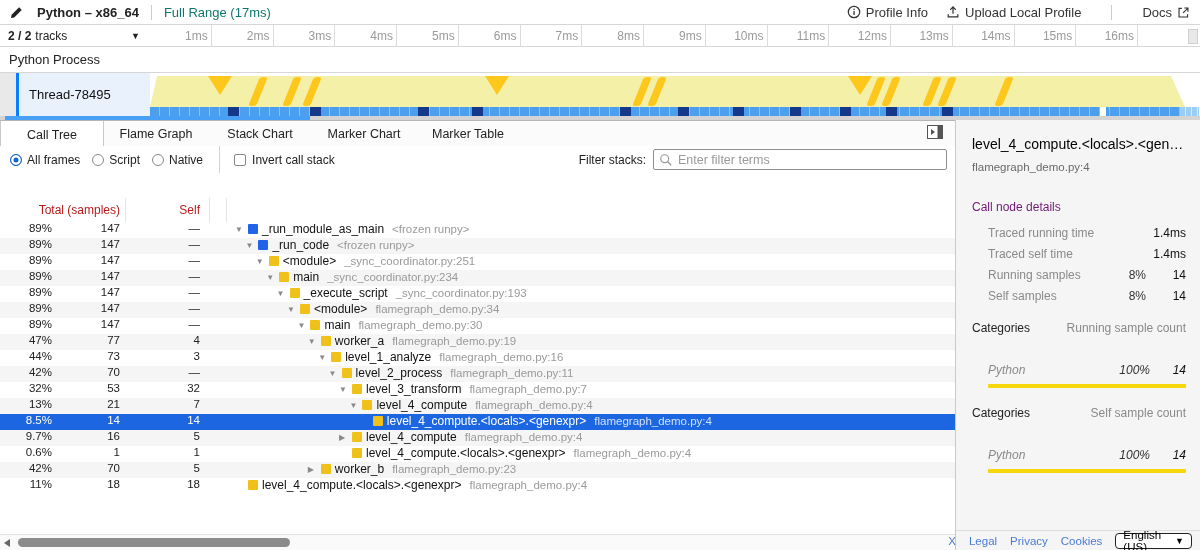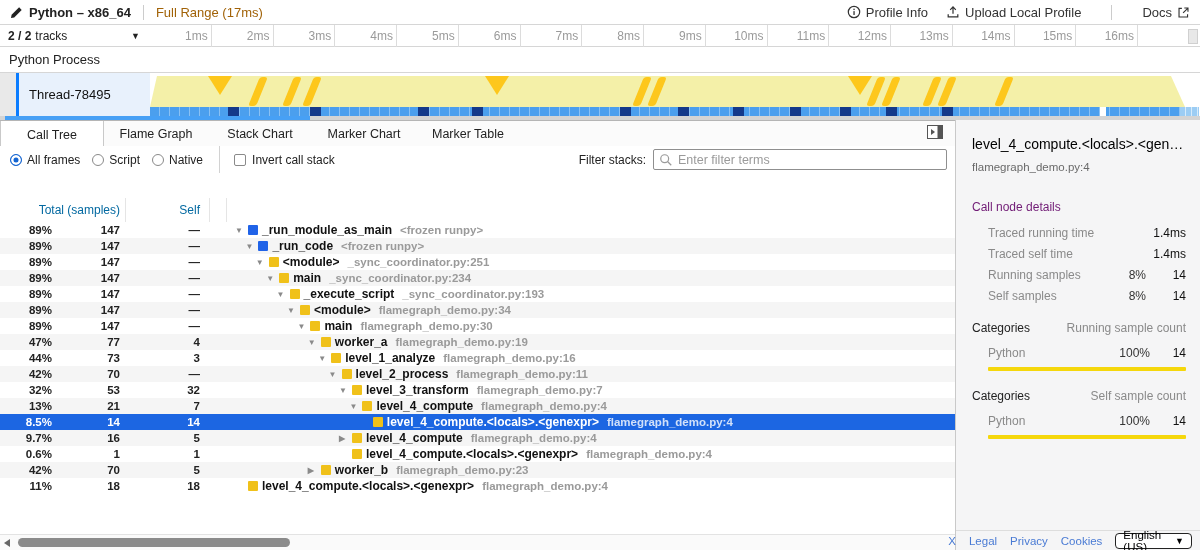--- a/index.html
+++ b/index.html
@@ -3,23 +3,23 @@
 <meta charset="utf-8">
 <style>
   * { margin:0; padding:0; box-sizing:border-box; }
   html,body { width:1200px; height:550px; overflow:hidden; }
   body { font-family:"Liberation Sans", sans-serif; font-size:12px; color:#222; background:#fff; }
   #app { position:relative; width:1200px; height:550px; background:#fff; }
 
   
   .toolbar { position:absolute; top:0; left:0; right:0; height:25px; background:#fff;
              border-bottom:1px solid #d6d6d6; display:flex; align-items:center; padding:0 10px; }
-  .toolbar .app-title { font-weight:bold; font-size:13px; display:flex; align-items:center; gap:6px; }
+  .toolbar .app-title { font-weight:bold; font-size:13px; display:flex; align-items:center; gap:14px; }
   .tb-divider { width:1px; height:15px; background:#ccc; margin:0 12px; }
-  .link { color:#a16207; text-decoration:none; cursor:pointer; }
+  .link { color:#0f766e; text-decoration:none; cursor:pointer; }
   .toolbar .range-link { font-size:13px; }
   .toolbar-right { margin-left:auto; display:flex; align-items:center; gap:18px; font-size:13px; color:#333; }
   .tb-item { display:flex; align-items:center; gap:5px; cursor:pointer; }
 
   
   .timeline-hdr { position:absolute; top:25px; left:0; right:0; height:22px; border-bottom:1px solid #d6d6d6; background:#fff; }
   .tracks-label { position:absolute; left:0; top:0; width:150px; height:22px; display:flex; align-items:center; padding:0 8px; font-size:12px; }
   .tracks-label b { margin-right:4px; }
   .tracks-caret { margin-left:auto; font-size:9px; color:#222; cursor:pointer; padding-right:2px; }
   .ruler { position:absolute; left:150px; top:0; right:0; height:22px; display:flex; overflow:hidden; }
@@ -68,26 +68,26 @@
   .filter-group { margin-left:auto; display:flex; align-items:center; gap:7px; }
   .search-wrap { position:relative; width:294px; }
   .search-wrap svg { position:absolute; left:6px; top:4px; }
   .search-input { width:100%; height:21px; border:1px solid #8f8f8f; border-radius:2px; padding:0 6px 0 24px;
                   font-family:"Liberation Sans", sans-serif; font-size:12.5px; color:#222; outline:none; }
   .search-input::placeholder { color:#9a9a9a; }
 
   .crumb-row { position:absolute; top:52px; left:0; right:0; height:25px; display:flex; align-items:center; padding-left:16px; }
   .crumb { font-size:12.5px; }
 
-  .grid-hdr { position:absolute; top:77px; left:0; right:0; height:24px; font-size:12px; color:#0369a1; }
+  .grid-hdr { position:absolute; top:77px; left:0; right:0; height:24px; font-size:12px; color:#b91c1c; }
   .grid-hdr .th-total { position:absolute; right:835px; top:5px; }
   .grid-hdr .th-self  { position:absolute; right:755px; top:5px; }
 
   .rows { position:absolute; top:101px; left:0; right:0; height:272px; }
-  .row { height:16px; display:flex; align-items:center; cursor:pointer; background:#fff;font-weight:bold; }
+  .row { height:16px; display:flex; align-items:flex-start; cursor:pointer; background:#fff; }
   .row:nth-child(even) { background:#f5f5f5; }
   .row.sel { background:#1c66e2; }
   .c-pct   { width:52px; text-align:right; font-size:11.5px; color:#222; flex:0 0 52px; }
   .c-total { width:68px; text-align:right; font-size:11.5px; color:#222; flex:0 0 68px; }
   .c-self  { width:80px; text-align:right; font-size:11.5px; color:#222; flex:0 0 80px; }
   .c-gap   { width:27px; flex:0 0 27px; }
   .c-tree  { flex:1; display:flex; align-items:center; overflow:hidden; white-space:nowrap; }
   .indent  { flex:0 0 auto; }
   .twisty  { width:13px; flex:0 0 13px; font-size:8px; color:#8a8a8a; text-align:left; }
   .sq { width:10px; height:10px; flex:0 0 10px; margin-right:4px; border-radius:1px; }
@@ -112,21 +112,21 @@
   .sb-sub { font-size:11.5px; color:#6a6a6a; margin-top:9px; }
   .sb-section { font-size:12px; color:#701a75; margin-top:27px; }
   .sb-stats { margin-top:12px; }
   .sb-stat { display:flex; align-items:center; margin-bottom:7px; padding-left:16px; }
   .sb-stat .lbl { flex:1; color:#8a8a8a; }
   .sb-stat .pct { width:44px; text-align:right; color:#333; }
   .sb-stat .val { width:40px; text-align:right; color:#111; }
   .sb-cat-hdr { display:flex; margin-top:18px; }
   .sb-cat-hdr .l { flex:1; color:#222; }
   .sb-cat-hdr .r { color:#8a8a8a; }
-  .sb-cat-row { display:flex; align-items:center; margin-top:11px; padding-left:16px; }
+  .sb-cat-row { display:flex; align-items:center; margin-top:28px; padding-left:16px;font-style:italic; }
   .sb-cat-row .lbl { flex:1; color:#8a8a8a; }
   .sb-cat-row .pct { width:50px; text-align:right; color:#333; }
   .sb-cat-row .val { width:36px; text-align:right; color:#111; }
   .cat-bar { height:4px; margin:7px 0 0 16px; border-radius:1px; }
   .sb-footer { position:absolute; left:0; right:0; bottom:0; height:20px; border-top:1px solid #ddd;
                display:flex; align-items:center; justify-content:flex-end; gap:13px; padding-right:8px; }
   .sb-footer a { color:#4a7bd4; font-size:11.5px; text-decoration:none; cursor:pointer; }
   .lang-select { display:flex; align-items:center; gap:14px; border:1.5px solid #222; border-radius:4px;
                  background:#fff; font-size:11.5px; color:#000; padding:0 7px; height:16px; cursor:pointer; }
   .lang-select .chev { font-size:9px; }

